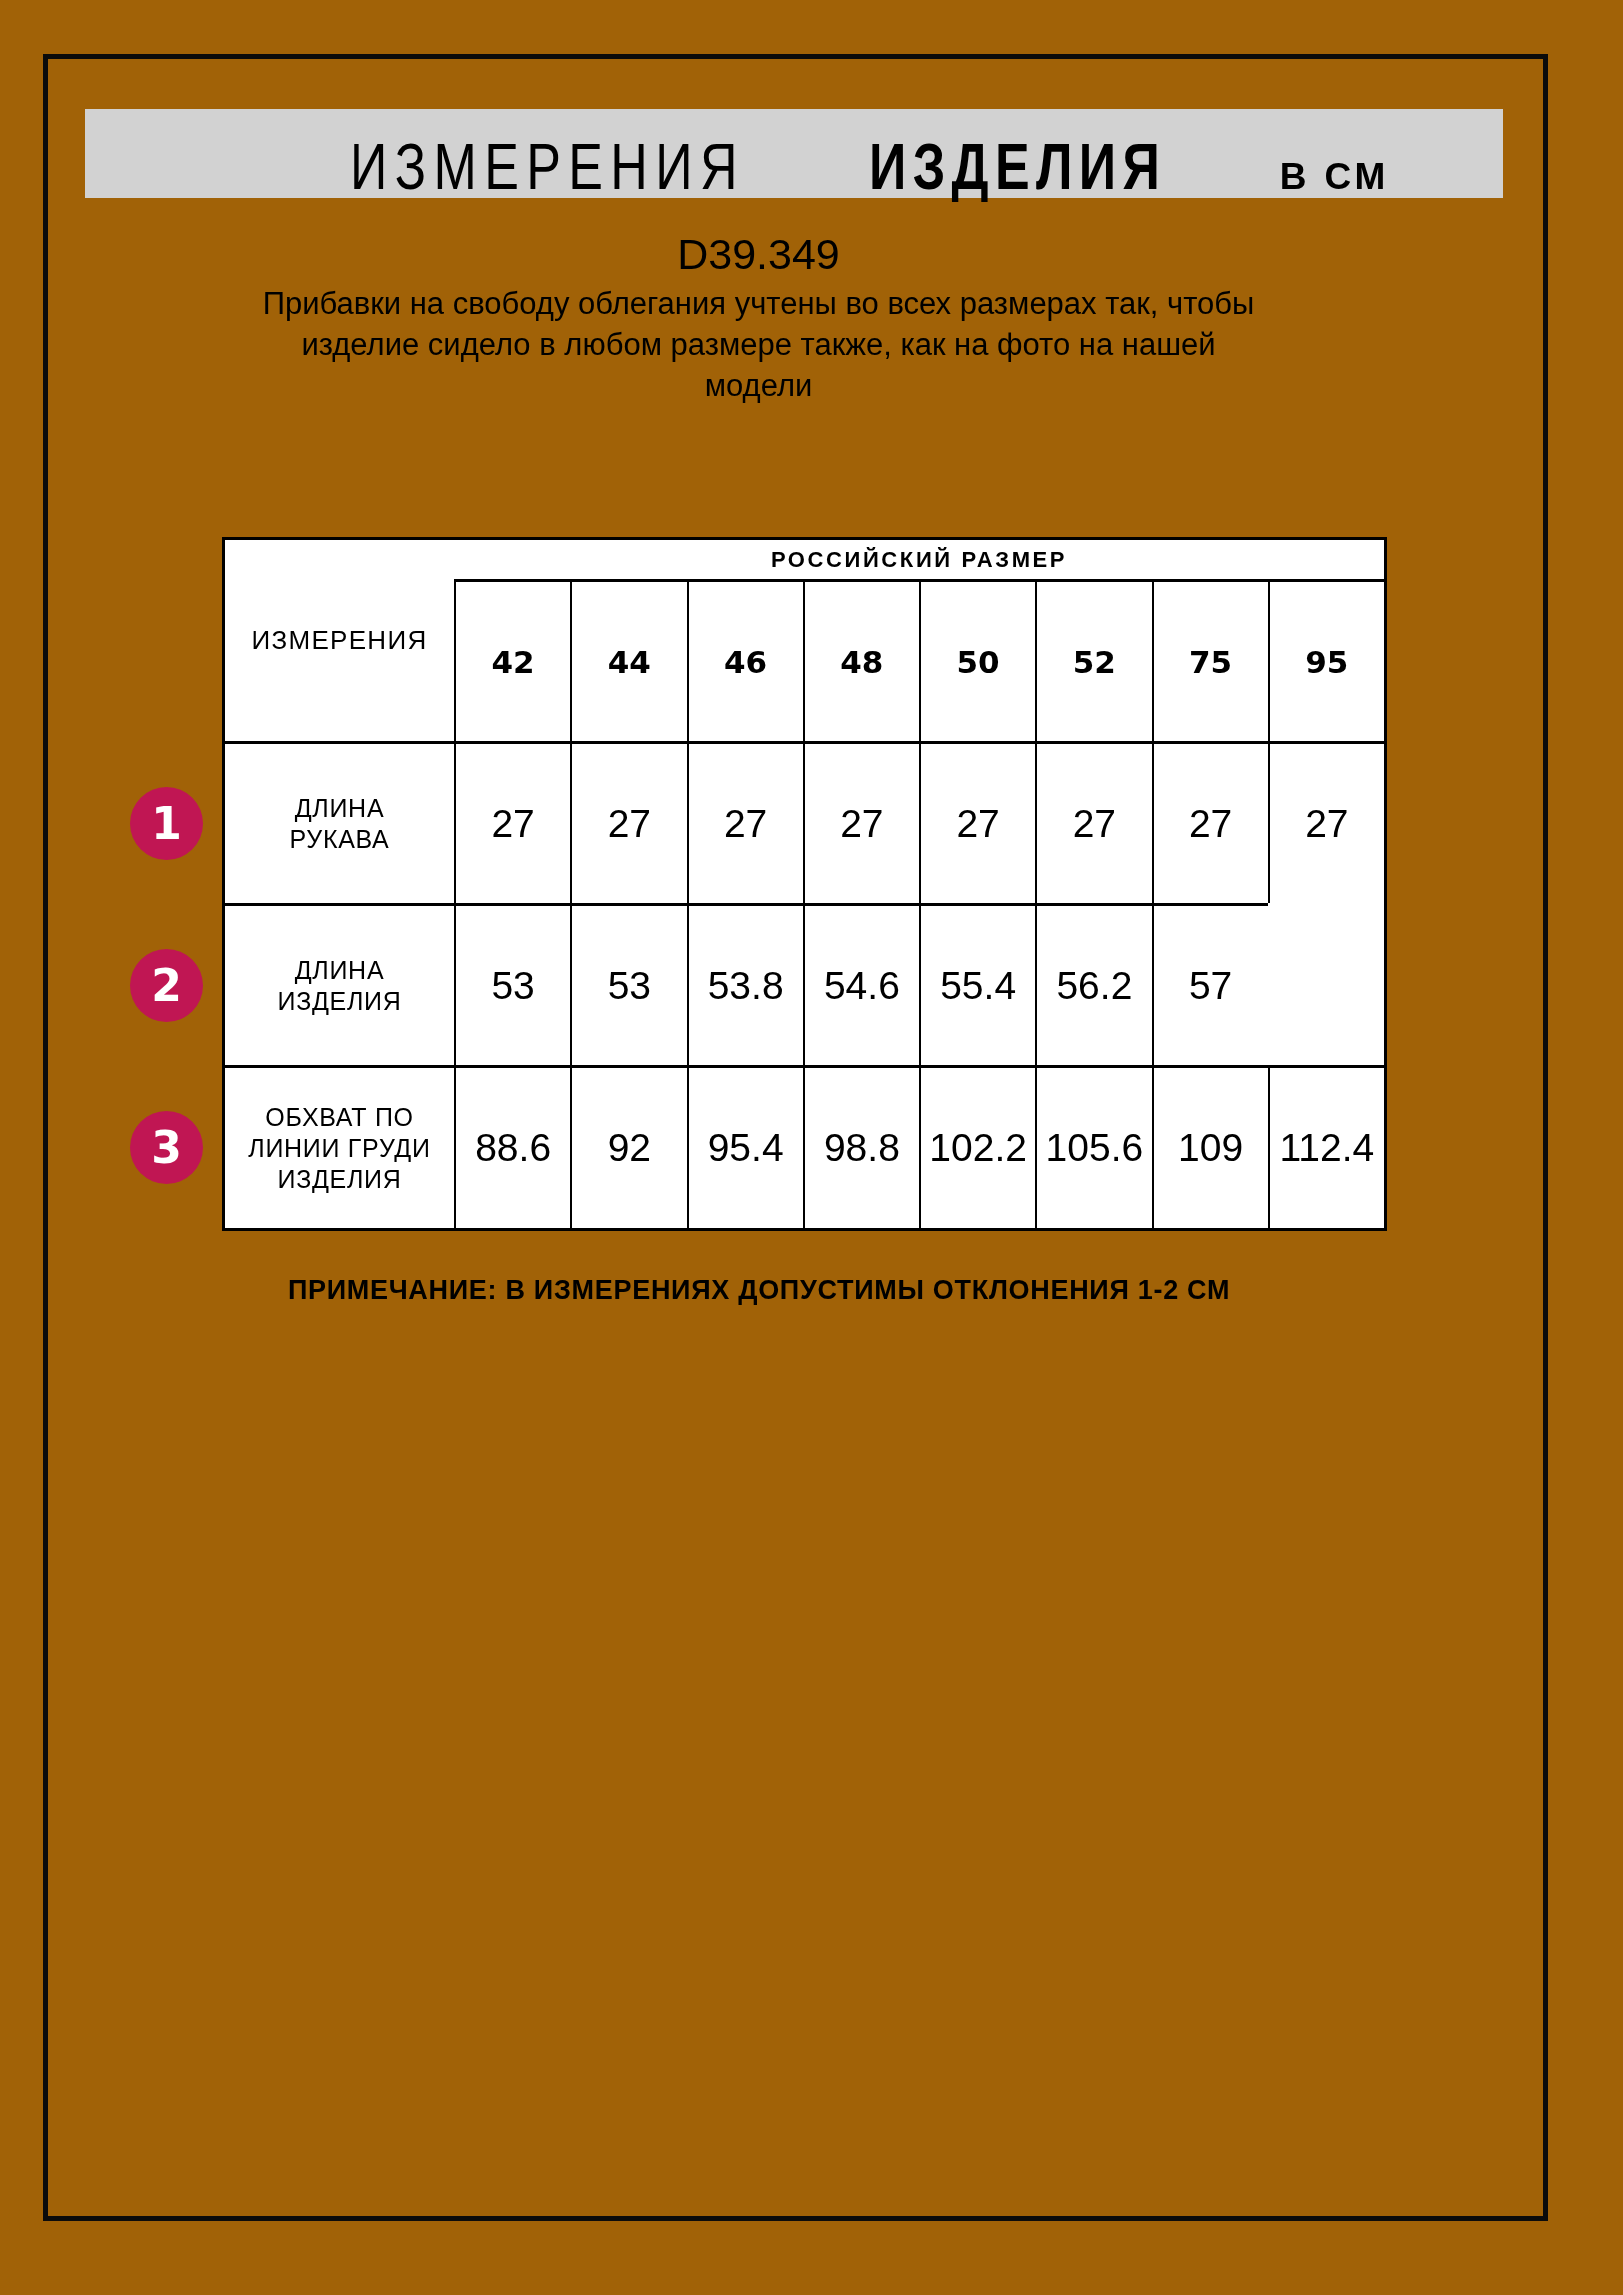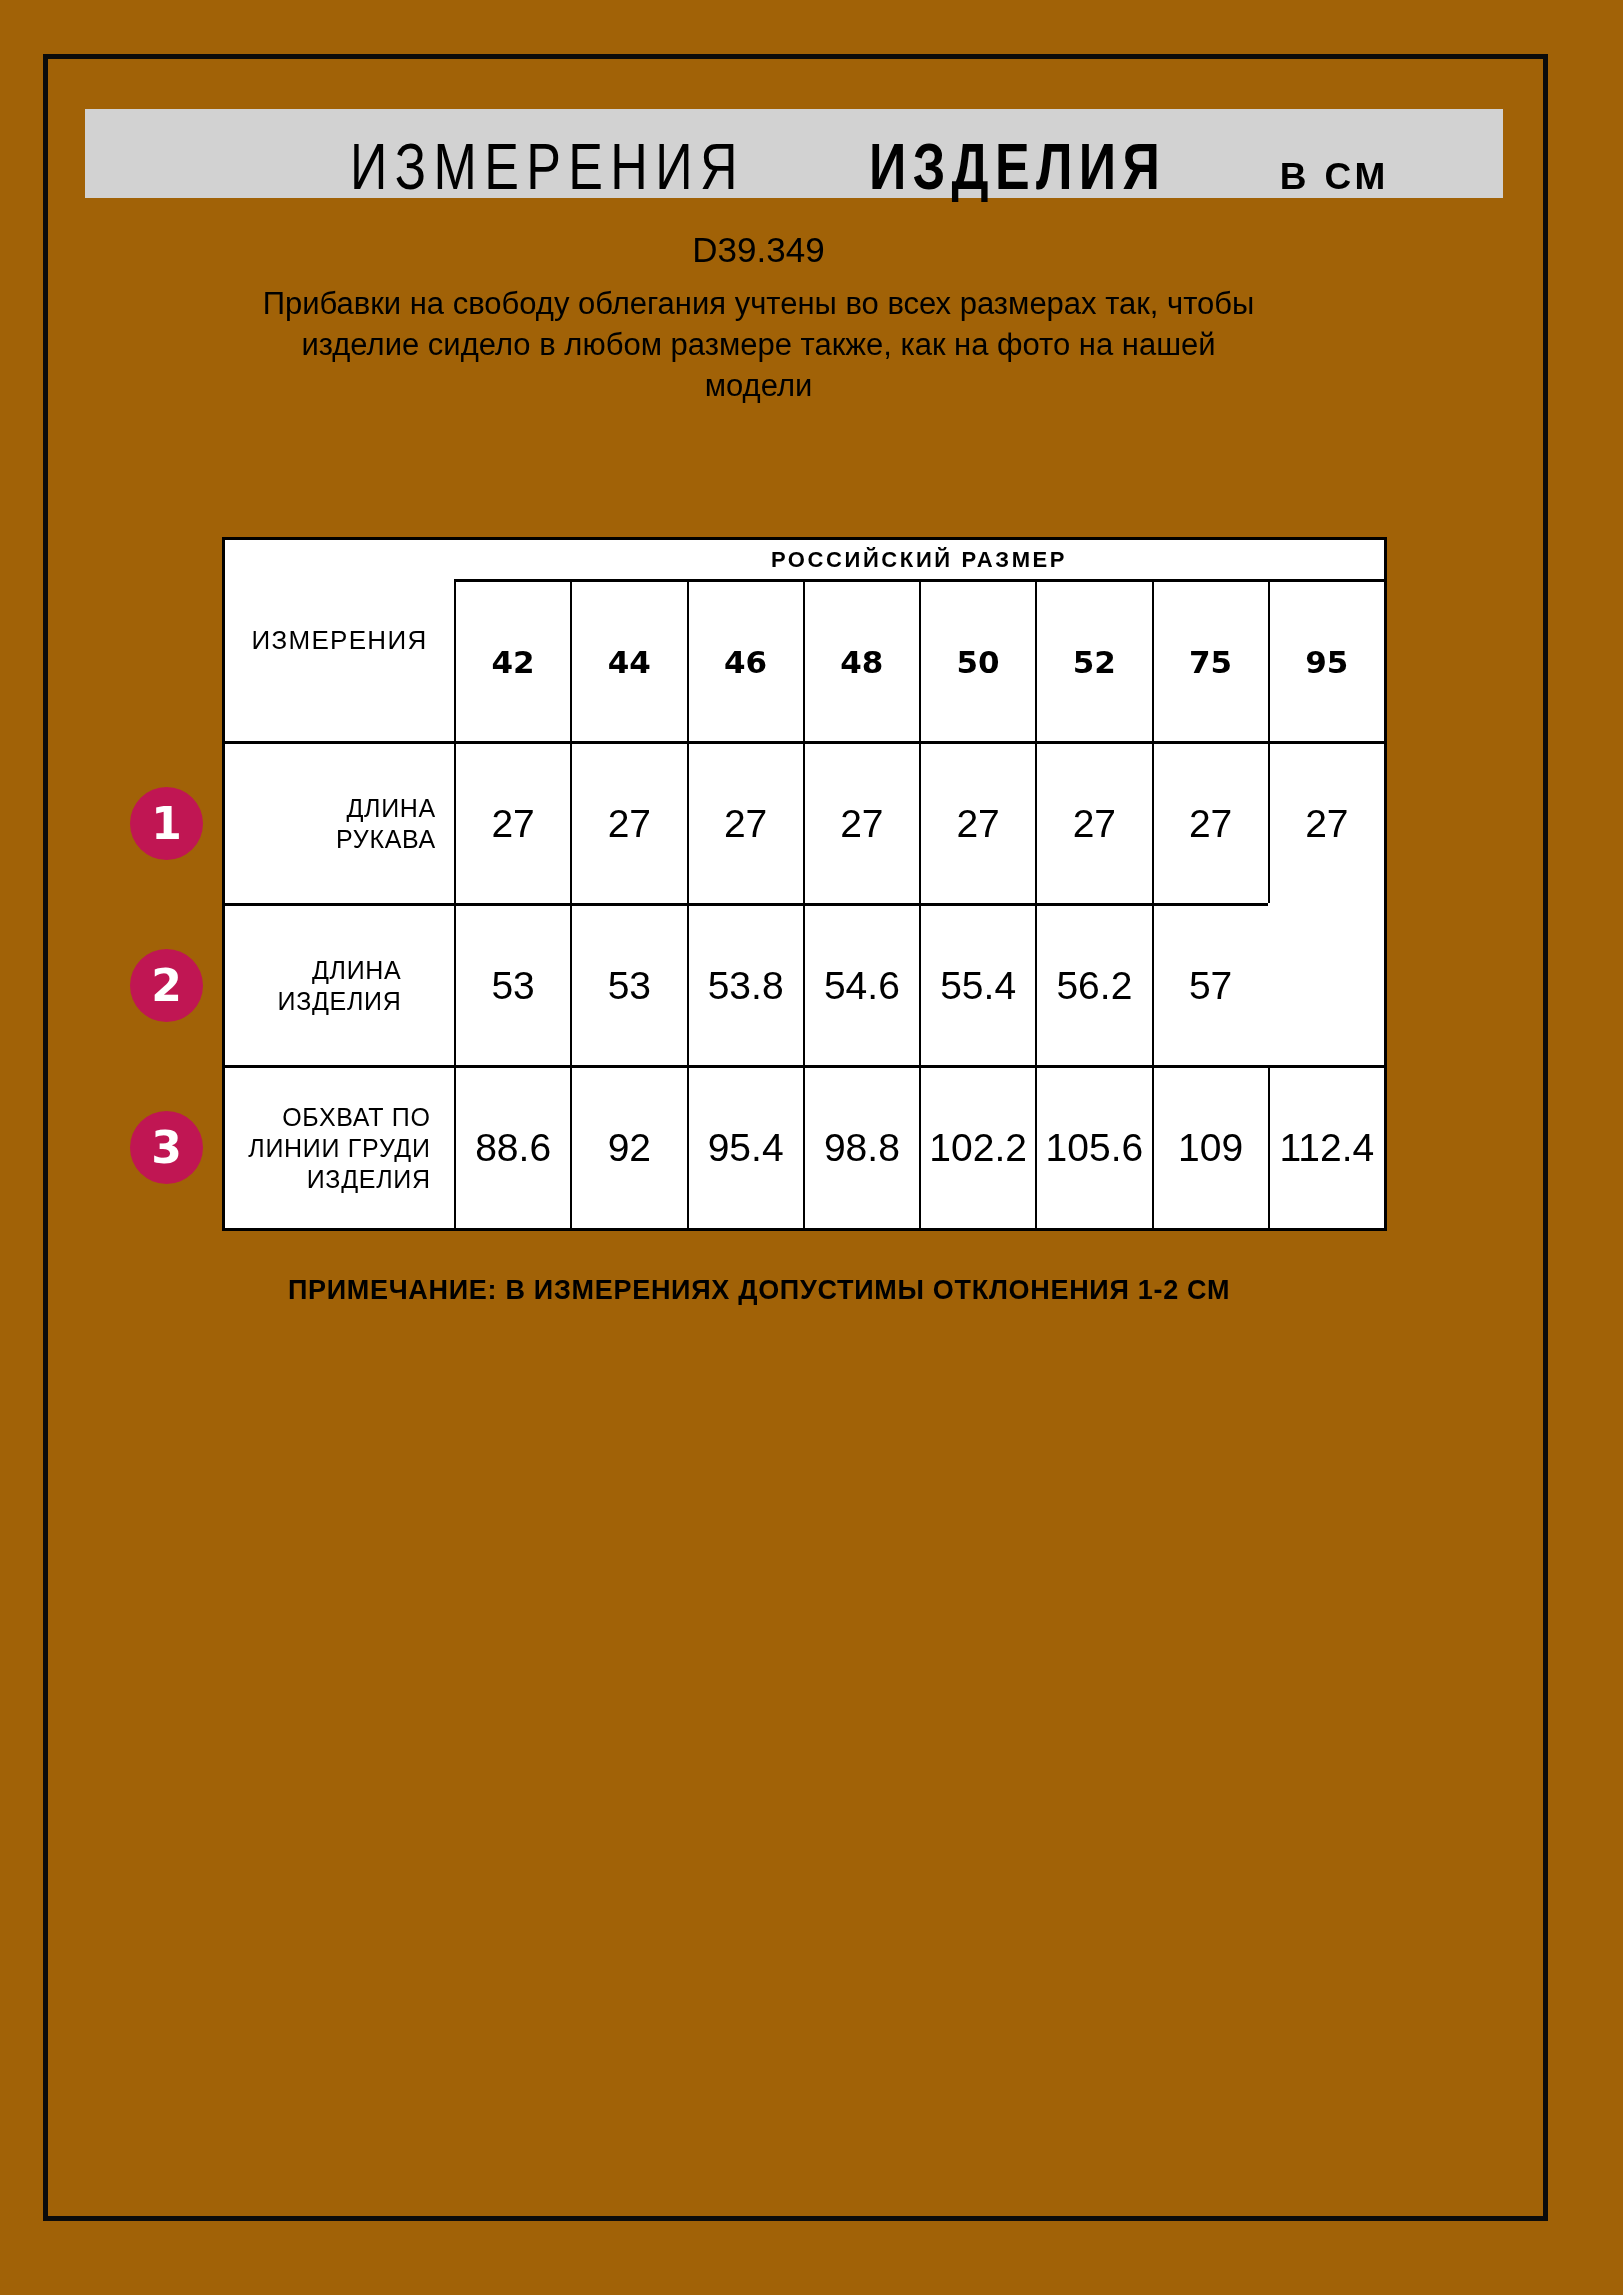--- a/index.html
+++ b/index.html
@@ -32,21 +32,21 @@
     font-size:65px;font-weight:700;letter-spacing:7.9px;line-height:0;
     transform:scaleX(0.80);transform-origin:left bottom;display:inline-block;
     margin-left:26px;white-space:nowrap;
   }
   .title-unit{
     font-size:37px;font-weight:700;letter-spacing:3.9px;line-height:0;
     display:inline-block;margin-left:39px;white-space:nowrap;
   }
   
   .text-col{position:absolute;left:222px;width:1073px;text-align:center;}
-  .product-code{top:230px;font-size:35px;font-weight:400;}
+  .product-code{top:230px;font-size:43px;font-weight:400;}
   .intro{
     top:283px;font-size:31px;line-height:41px;font-weight:400;
     white-space:pre-line;
   }
   .note{
     top:1275px;font-size:27px;font-weight:700;letter-spacing:0.7px;
     white-space:nowrap;left:196px;width:1126px;
   }
   
   .size-table{
@@ -68,21 +68,20 @@
   }
   .size-cell{
     grid-row:2;border-top:3.3px solid #000;border-left:2.6px solid #000;
     font-family:"DejaVu Sans", sans-serif;
     font-size:31px;font-weight:700;
   }
   .label-cell{
     grid-column:1;border-top:3.3px solid #000;
     font-size:25px;line-height:31px;letter-spacing:0.7px;white-space:pre-line;
     padding:0 18px;
-    text-align:right;
   }
   .value-cell{
     border-top:3.3px solid #000;border-left:2.6px solid #000;
     font-size:39px;font-weight:400;
   }
   
   .row-badge{
     position:absolute;left:130px;width:73px;height:73px;border-radius:50%;
     background:#c01653;color:#ffffff;
     display:flex;align-items:center;justify-content:center;

